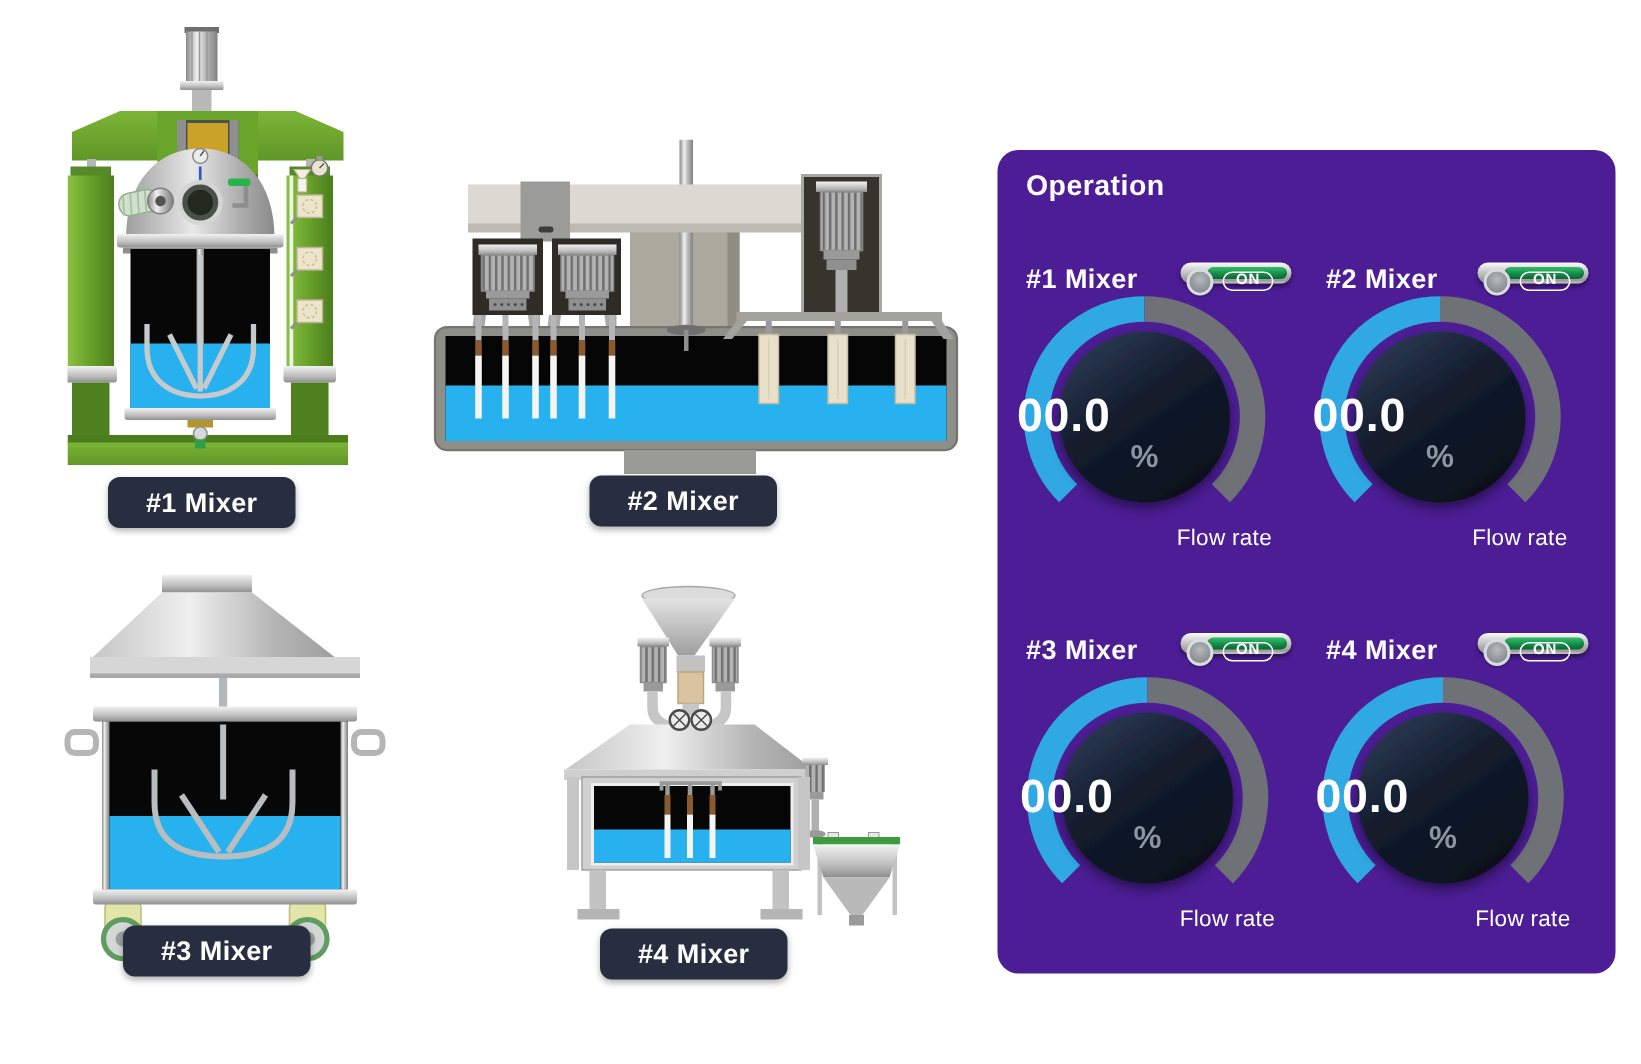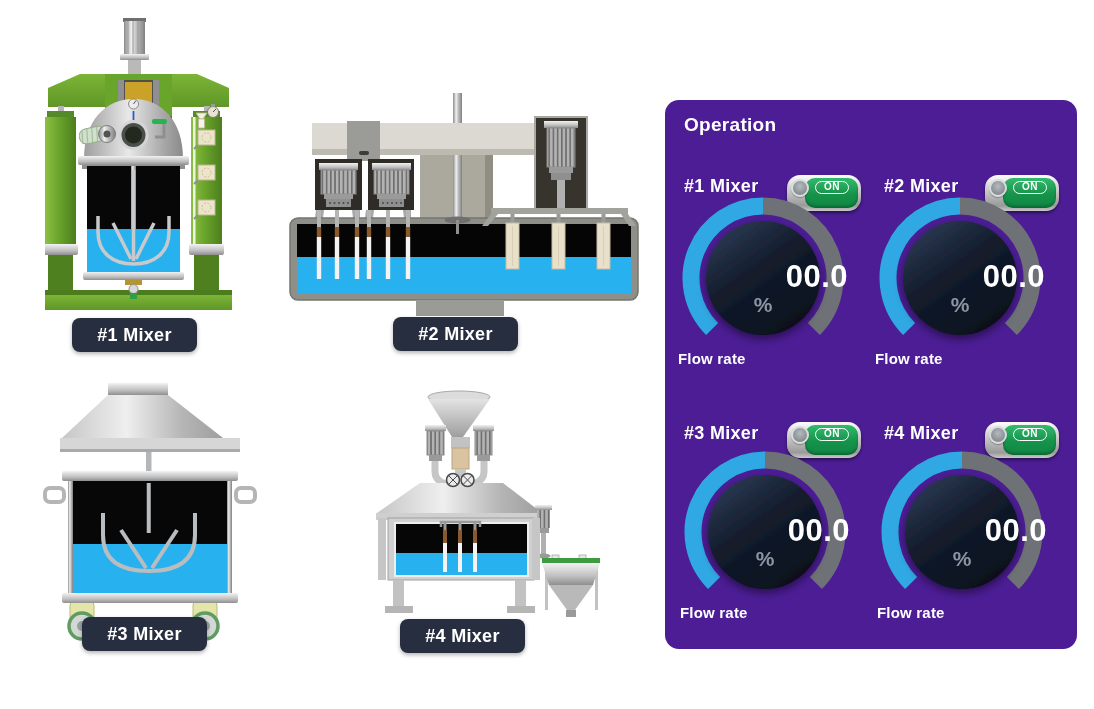--- a/index.html
+++ b/index.html
@@ -5,35 +5,35 @@
   html,body{margin:0;padding:0;}
   body{width:1094px;height:709px;background:#ffffff;font-family:"Liberation Sans",sans-serif;position:relative;overflow:hidden;}
   .stage{position:absolute;inset:0;}
   svg.mx{position:absolute;}
   .mixer-badge{position:absolute;width:125px;height:34px;background:#272e3f;border-radius:8px;
     color:#fff;font-weight:bold;font-size:18px;display:flex;align-items:center;justify-content:center;
     letter-spacing:.3px;box-shadow:0 2px 4px rgba(0,0,0,.3);z-index:5;}
   .op-panel{position:absolute;left:665px;top:100px;width:412px;height:549px;background:#4c1d95;border-radius:14px;}
   .op-title{position:absolute;left:19px;top:14px;font-size:19px;font-weight:bold;color:#fff;letter-spacing:.3px;}
   .ctl-label{position:absolute;font-size:18px;font-weight:bold;color:#fff;letter-spacing:.3px;}
-  .toggle{position:absolute;width:74px;height:36px;border-radius:13px;
+  .toggle{position:absolute;width:74px;height:14px;border-radius:13px;
     background:linear-gradient(180deg,#fdfdfd 0%,#d8d8d8 30%,#9a9a9a 85%,#c9c9c9 100%);
     box-shadow:0 2px 3px rgba(0,0,0,.45);cursor:pointer;}
   .toggle-green{position:absolute;left:18px;top:3px;right:3px;bottom:3px;border-radius:10px;
     background:linear-gradient(180deg,#33bb6d,#16934b 55%,#0f8743);
     box-shadow:inset 0 -2px 3px rgba(0,0,0,.25);}
   .toggle-knob{position:absolute;left:4px;top:4px;width:18px;height:18px;border-radius:50%;
     background:radial-gradient(circle at 50% 38%,#b4babe,#8b9195 65%,#7d8387);
     border:2px solid #d9dcde;box-sizing:border-box;box-shadow:0 1px 1px rgba(0,0,0,.3);}
   .toggle-on{position:absolute;left:28px;top:6px;width:34px;height:13px;border:1.5px solid #fff;border-radius:7px;
     color:#fff;font-size:10px;font-weight:bold;line-height:10px;text-align:center;letter-spacing:.5px;box-sizing:border-box;}
   .gauge-cell{position:absolute;width:170px;height:178px;}
-  .g-value{position:absolute;left:0;width:170px;top:66px;text-align:right;font-size:31px;font-weight:bold;color:#fff;letter-spacing:.5px;}
+  .g-value{position:absolute;left:0;width:170px;top:66px;text-align:left;font-size:31px;font-weight:bold;color:#fff;letter-spacing:.5px;}
   .g-unit{position:absolute;left:0;width:170px;top:100px;text-align:center;font-size:21px;font-weight:600;color:#8d95a2;}
-  .g-metric{position:absolute;left:0;width:170px;top:157px;text-align:left;font-size:15px;font-weight:bold;color:#fff;letter-spacing:.2px;}
+  .g-metric{position:absolute;left:0;width:170px;top:157px;text-align:right;font-size:15px;font-weight:normal;color:#fff;letter-spacing:.2px;}
 </style>
 </head>
 <body>
 
 <div class="stage">
 
 <svg width="0" height="0" style="position:absolute" aria-hidden="true">
   <defs>
     <linearGradient id="silV" x1="0" y1="0" x2="1" y2="0">
       <stop offset="0" stop-color="#8a8a8a"></stop>

